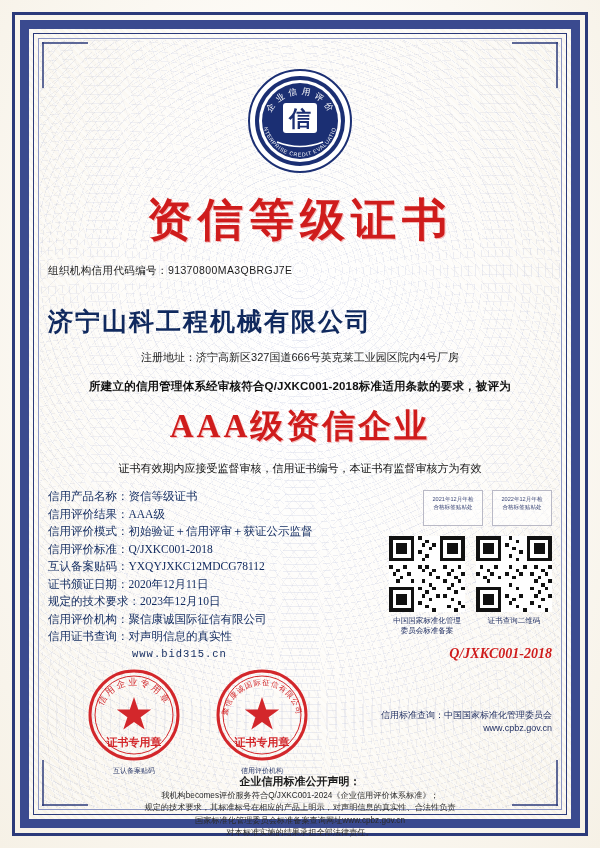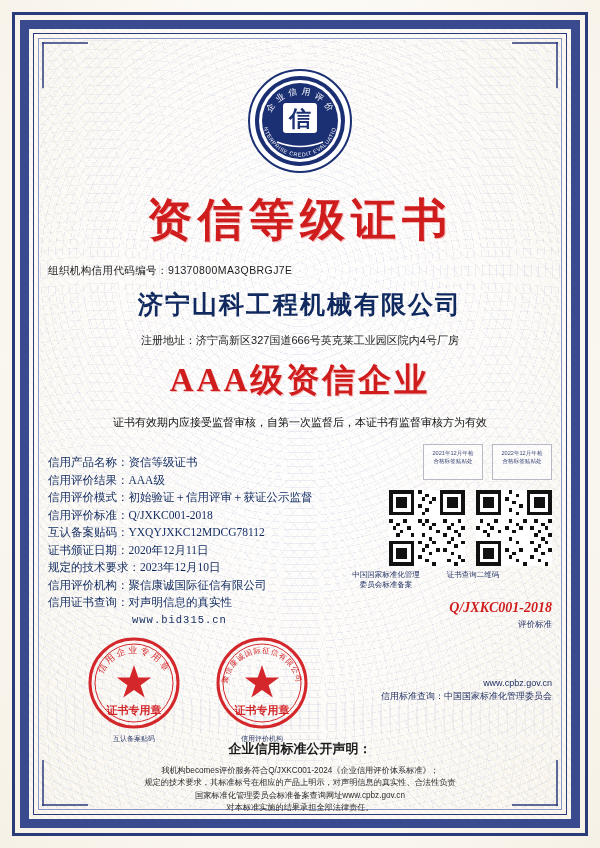--- a/index.html
+++ b/index.html
@@ -80,27 +80,27 @@
     margin-top:16px;
     text-shadow:1px 1px 0 #f2b9b9;
   }
   .code-line{
     color:#1b1b1b;
     font-size:10.5px;
     margin-top:14px;
     letter-spacing:.4px;
   }
   .company{
-    text-align:center;
+    text-align:left;
     color:#10295e;
     font-family:"Liberation Serif",serif;
     font-weight:bold;
     font-size:25px;
     letter-spacing:2px;
-    margin-top:10px;
+    margin-top:27px;
   }
   .addr{
     text-align:center;
     color:#1b1b1b;
     font-size:11px;
     margin-top:12px;
   }
   .statement{
     text-align:center;
     color:#111;
@@ -132,21 +132,20 @@
     margin-top:12px;
     display:flex;
     align-items:flex-start;
   }
   .info{
     width:300px;
     font-size:11.5px;
     color:#10295e;
     line-height:17.5px;
     font-family:"Liberation Serif",serif;
-    margin-top:12px;
   }
   .info .row{white-space:nowrap;}
   .info .k{color:#10295e;}
   .info .v{color:#10295e;}
   .info .url{
     margin-left:84px;
     letter-spacing:1px;
     font-family:"Liberation Mono",monospace;
     font-size:10.5px;
   }
@@ -176,21 +175,21 @@
   .qrs{
     display:flex;
     gap:11px;
     justify-content:flex-end;
     margin-top:10px;
   }
   .qr{width:76px;height:76px;display:block;}
   .qr-caps{
     display:flex;
     gap:11px;
-    justify-content:flex-start;
+    justify-content:flex-end;
     margin-top:4px;
     font-size:7.5px;
     color:#1b2a5e;
     text-align:center;
   }
   .qr-cap{width:76px;line-height:10px;}
 
   .std{
     text-align:right;
     margin-top:10px;
@@ -229,21 +228,21 @@
   }
 
   
   .footer{
     margin-top:4px;
     text-align:center;
     color:#2a2a2a;
     font-size:8.2px;
     line-height:12.5px;
   }
-  .footer .f-title{font-weight:bold;font-size:13px;margin-bottom:9px;color:#1b1b1b;}
+  .footer .f-title{font-weight:bold;font-size:11px;margin-bottom:2px;color:#1b1b1b;}
 </style>
 </head>
 <body>
 
 <div class="cert">
   <div class="frame-outer"></div>
   <div class="frame-mid"></div>
   <div class="frame-inner"></div>
   <div class="frame-inner2"></div>
   <div class="guilloche"></div>
@@ -271,22 +270,23 @@
         <rect x="36" y="35" width="34" height="30" rx="3" fill="#ffffff"></rect>
         <text x="53" y="58" font-size="22" fill="#1b2f73" text-anchor="middle" font-family="'Liberation Serif',serif" font-weight="bold">信</text>
         <path d="M30 74 q23 9 46 0" stroke="#ffffff" stroke-width="1.6" fill="none"></path>
       </svg>
     </div>
 
     <div class="title">资信等级证书</div>
     <div class="code-line">组织机构信用代码编号：91370800MA3QBRGJ7E</div>
     <div class="company">济宁山科工程机械有限公司</div>
     <div class="addr">注册地址：济宁高新区327国道666号英克莱工业园区院内4号厂房</div>
+    <div class="statement">所建立的信用管理体系经审核符合Q/JXKC001-2018标准适用条款的要求，被评为</div>
     <div class="grade">AAA级资信企业</div>
-    <div class="valid">证书有效期内应接受监督审核，自第一次监督后，本证书有监督审核方为有效</div>
+    <div class="valid">证书有效期内应接受监督审核，信用证书编号，本证书有监督审核方为有效</div>
 
     <div class="mid">
       <div class="info">
         <div class="row">
           <span class="k">信用产品名称：</span><span class="v">资信等级证书</span>
         </div>
         <div class="row">
           <span class="k">信用评价结果：</span><span class="v">AAA级</span>
         </div>
         <div class="row">
@@ -459,21 +459,20 @@
             </g>
           </svg>
         </div>
         <div class="qr-caps">
           <div class="qr-cap">中国国家标准化管理<br>委员会标准备案</div>
           <div class="qr-cap">证书查询二维码</div>
         </div>
 
         <div class="std">
           <div class="num">Q/JXKC001-2018</div>
-          <div class="lbl">评价标准</div>
         </div>
       </div>
     </div>
 
     <div class="seals">
       <svg class="seal seal-a" viewBox="0 0 96 96">
         <circle cx="48" cy="48" r="44" fill="none" stroke="#d3272b" stroke-width="3"></circle>
         <circle cx="48" cy="48" r="39" fill="none" stroke="#d3272b" stroke-width="1"></circle>
         <path id="sealArcA" d="M 14 52 A 34 34 0 0 1 82 52" fill="none"></path>
         <text font-size="9" fill="#d3272b" font-family="'Liberation Serif',serif" letter-spacing="2.4">
@@ -489,22 +488,22 @@
         <text font-size="7.4" fill="#d3272b" font-family="'Liberation Serif',serif" letter-spacing="1">
           <textPath href="#sealArcB" startOffset="50%" text-anchor="middle">聚信康诚国际征信有限公司</textPath>
         </text>
         <polygon points="48,30 52.2,42.4 65.2,42.4 54.6,50.2 58.7,62.6 48,54.9 37.3,62.6 41.4,50.2 30.8,42.4 43.8,42.4" fill="#d3272b"></polygon>
         <text x="48" y="79" font-size="11" fill="#d3272b" text-anchor="middle" font-family="'Liberation Serif',serif" font-weight="bold">证书专用章</text>
       </svg>
       <div class="seal-cap cap-a">互认备案贴码</div>
       <div class="seal-cap cap-b">信用评价机构</div>
 
       <div class="inquiry">
+        <div>信用标准查询：中国国家标准化管理委员会</div>
         <div>www.cpbz.gov.cn</div>
-        <div>信用标准查询：中国国家标准化管理委员会</div>
       </div>
     </div>
 
     <div class="footer">
       <div class="f-title">企业信用标准公开声明：</div>
       <div>我机构becomes评价服务符合Q/JXKC001-2024《企业信用评价体系标准》；</div>
       <div>规定的技术要求，其标准标号在相应的产品上明示，对声明信息的真实性、合法性负责</div>
       <div>国家标准化管理委员会标准备案查询网址www.cpbz.gov.cn</div>
       <div>对本标准实施的结果承担全部法律责任。</div>
     </div>

